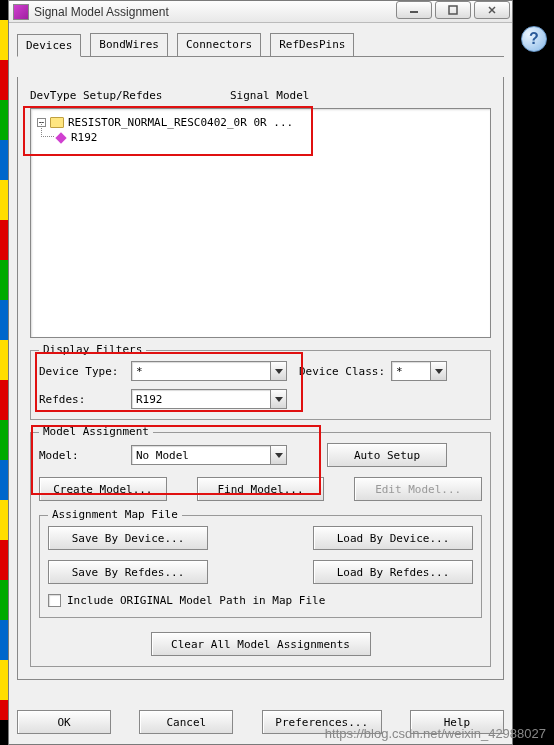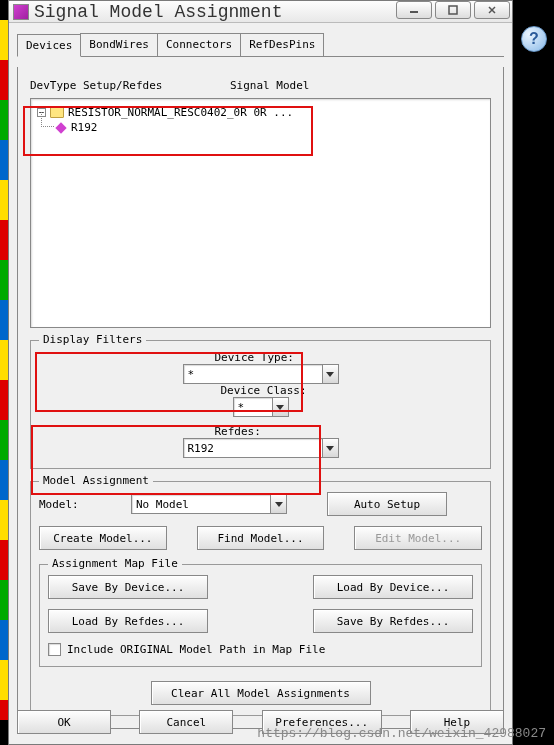--- a/index.html
+++ b/index.html
@@ -41,21 +41,21 @@
       padding: 0 4px;
       position: relative;
     }
     .titlebar-icon {
       width: 16px; height: 16px;
       margin-right: 5px;
       display: inline-block;
       background: linear-gradient(135deg, #d040d0, #a020a0);
       border: 1px solid #888;
     }
-    .titlebar-text { font-size: 18px; color: #333; font-family: Liberation Mono, monospace; }
+    .titlebar-text { font-size: 12px; color: #333; }
     .titlebar-controls {
       position: absolute;
       right: 2px; top: 0;
       display: flex;
       gap: 3px;
     }
     .ctrl-btn {
       width: 36px; height: 18px;
       background: linear-gradient(to bottom, #fff, #ddd);
       border: 1px solid #888;
@@ -80,21 +80,22 @@
       color: #2a5a9a;
       font-size: 16px;
       font-weight: bold;
     }
     .content {
       padding: 10px 8px;
     }
     .tabs {
       display: flex;
       border-bottom: 1px solid #888;
-      margin-bottom: 10px;
+      margin-bottom: 20px;
+      gap: 10px;
     }
     .tab {
       padding: 4px 8px;
       background: #f0f0f0;
       border: 1px solid #888;
       border-bottom: none;
       font-family: monospace;
       font-size: 11px;
       margin-right: -1px;
       position: relative;
@@ -185,21 +186,20 @@
       top: -8px; left: 8px;
       background: #f0f0f0;
       padding: 0 4px;
       font-family: monospace;
       font-size: 11px;
     }
     .row {
       display: flex;
       align-items: center;
       margin-bottom: 8px;
-      flex-direction: column;
     }
     .label {
       font-family: monospace;
       font-size: 11px;
       width: 92px;
     }
     .combo {
       display: flex;
       height: 20px;
     }
@@ -261,21 +261,21 @@
       bottom: 10px; left: 8px; right: 8px;
       display: flex;
       justify-content: space-between;
     }
     .bottom-row .btn { width: 94px; }
     .watermark {
       position: absolute;
       right: 8px; bottom: 4px;
       color: #888;
       font-size: 13px;
-      font-family: Liberation Mono, monospace;
+      font-family: Liberation Sans, sans-serif;
     }
   </style>
 </head>
 <body>
 
 <div class="left-stripes"></div>
 
 <div class="window">
 
   <div class="titlebar">
@@ -378,22 +378,22 @@
           <div class="btn disabled">Edit Model...</div>
         </div>
 
         <div class="fieldset" style="margin-top:14px">
           <div class="fieldset-legend">Assignment Map File</div>
           <div class="map-btns-row">
             <div class="btn">Save By Device...</div>
             <div class="btn">Load By Device...</div>
           </div>
           <div class="map-btns-row">
+            <div class="btn">Save By Refdes...</div>
             <div class="btn">Load By Refdes...</div>
-            <div class="btn">Save By Refdes...</div>
           </div>
           <div class="checkbox-row">
             <span class="checkbox"></span>
             <span style="font-family:monospace">Include ORIGINAL Model Path in Map File</span>
           </div>
         </div>
 
         <div class="center-btn">
           <div class="btn">Clear All Model Assignments</div>
         </div>

